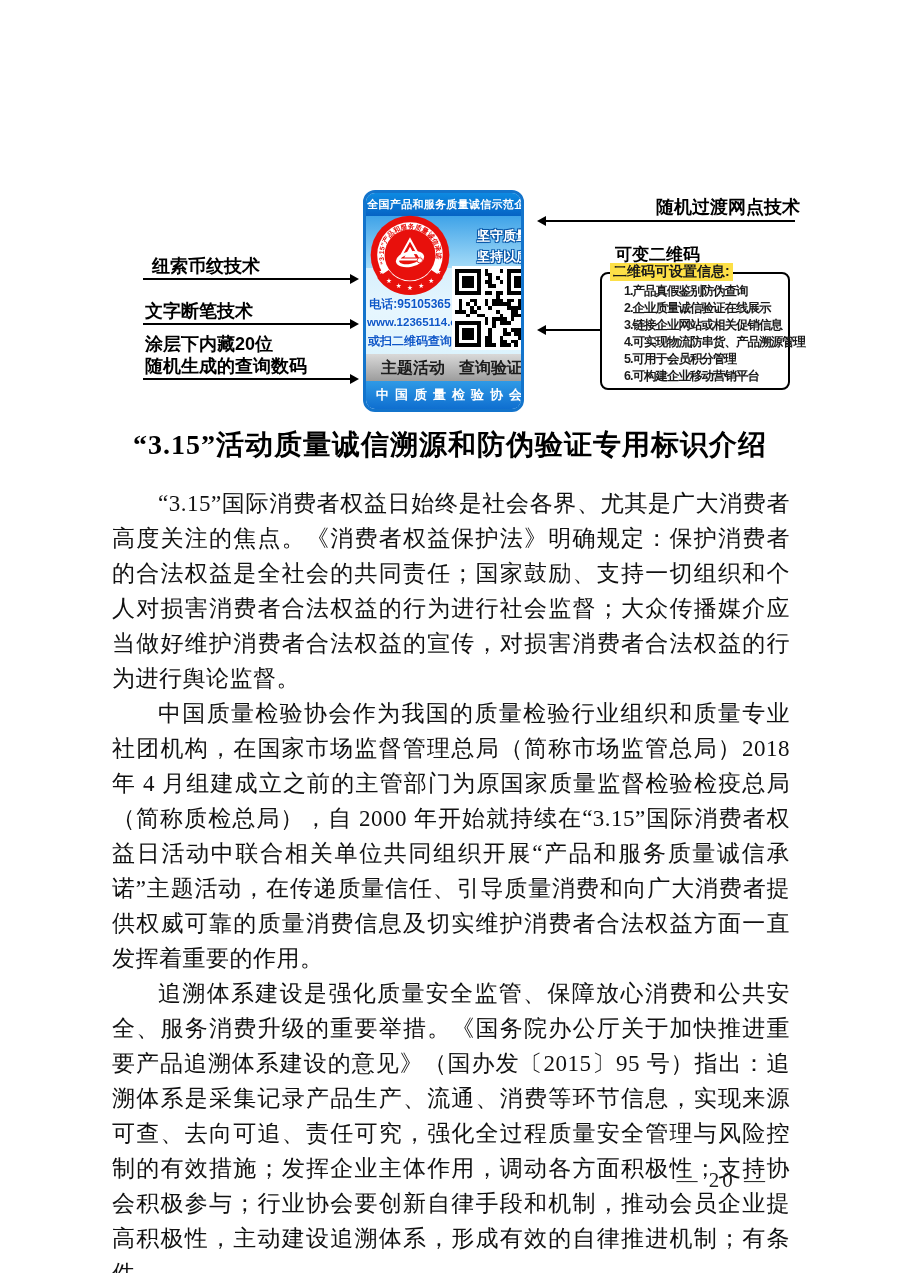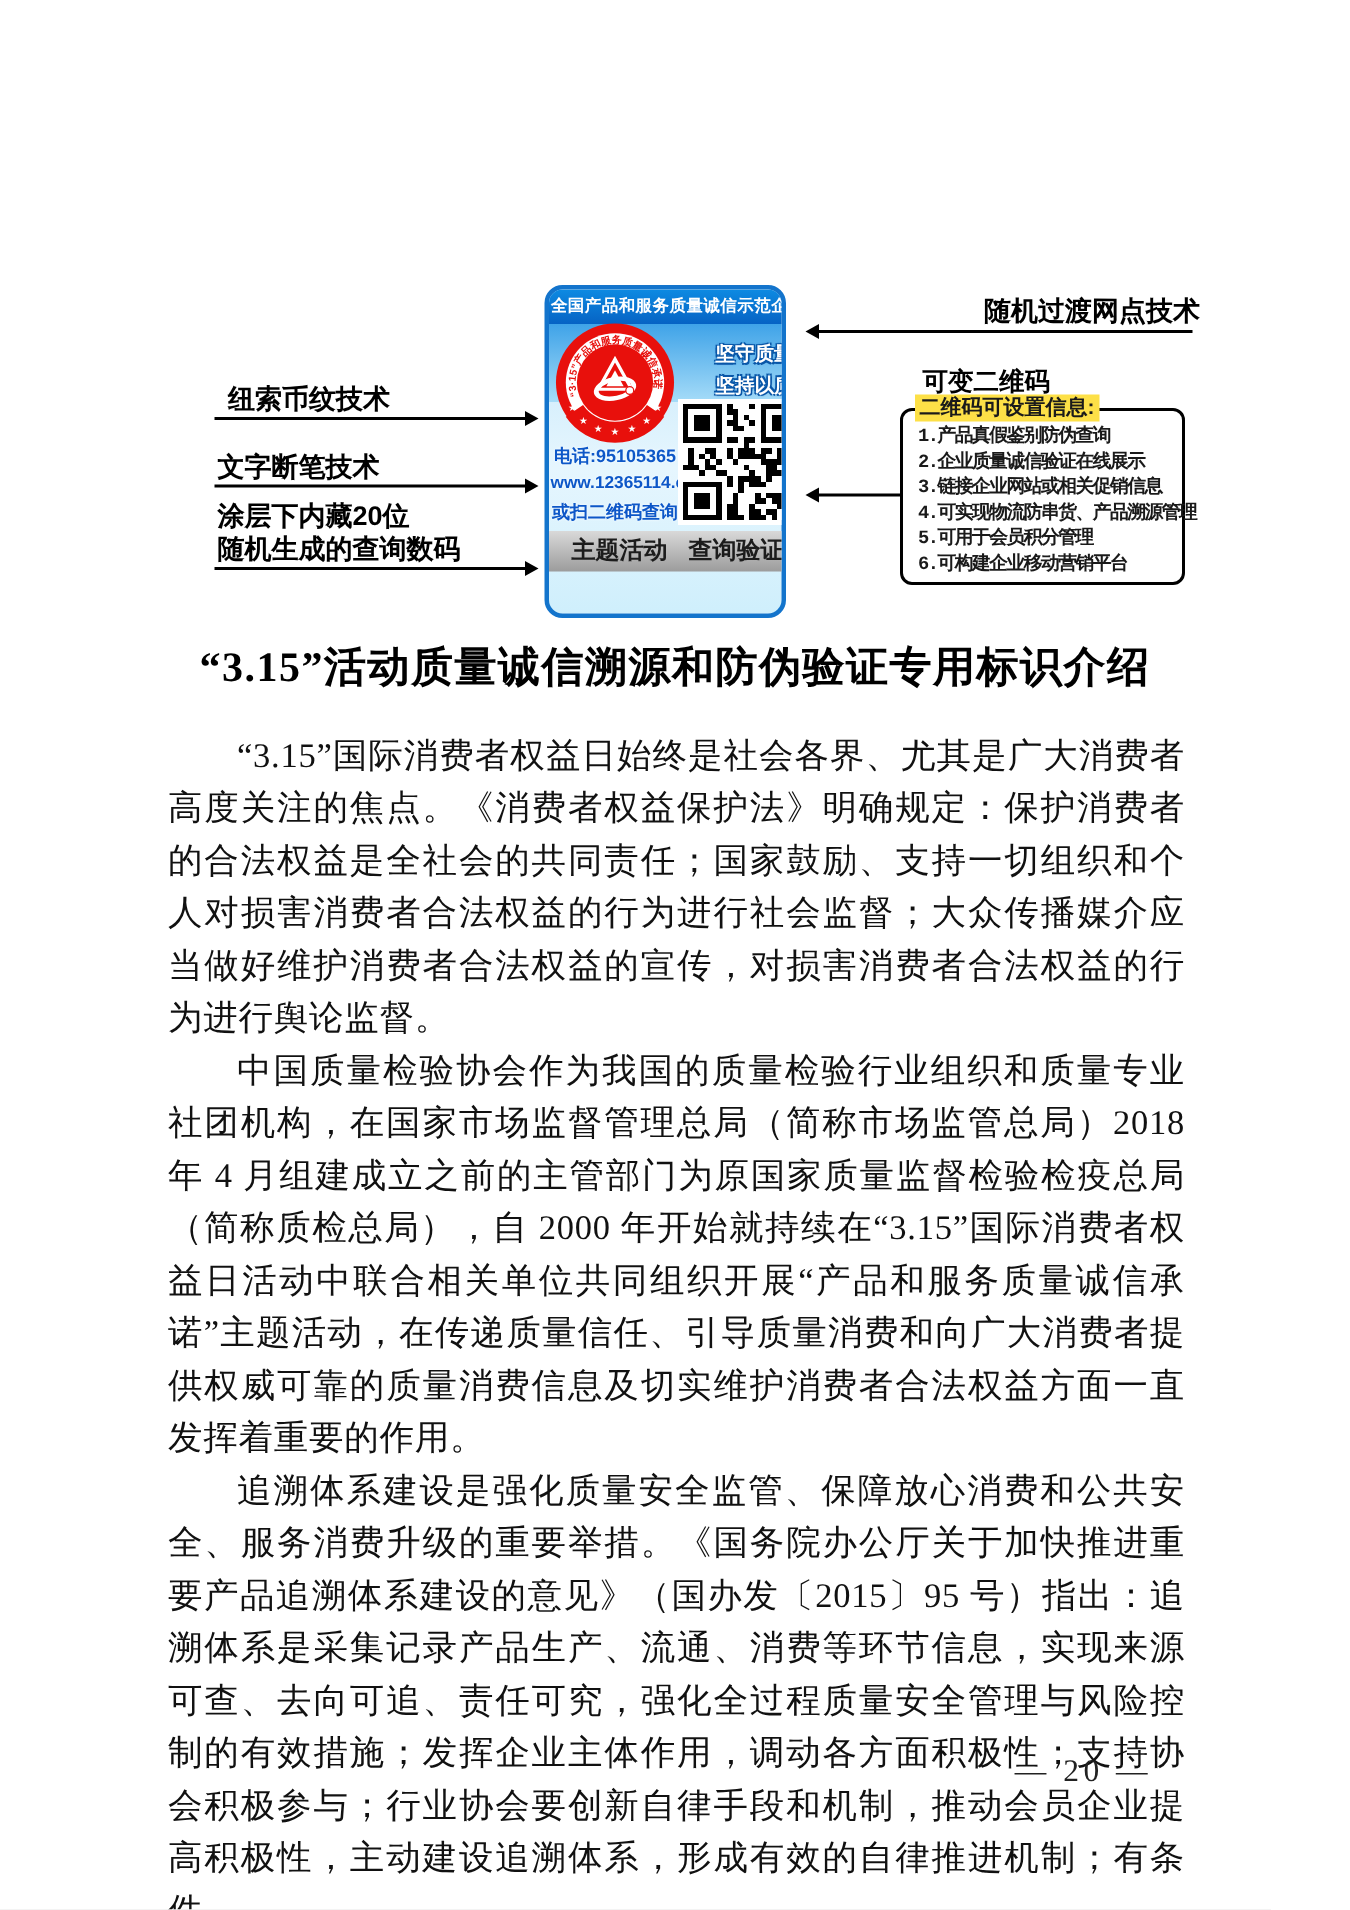--- a/index.html
+++ b/index.html
@@ -29,23 +29,23 @@
   .qr-box {
     position:absolute; left:600px; top:272px; width:190px; height:118px;
     border:2px solid #000; border-radius:8px; background:#fff;
   }
   .qr-box-title {
     position:absolute; top:-11px; left:8px; background:#fde047; padding:0 3px;
     font-family:"Liberation Sans","DejaVu Sans",sans-serif;
     font-weight:bold; font-size:14px; white-space:nowrap;
   }
   .qr-item {
-    font-family:Liberation Mono, monospace;
+    font-family:Liberation Sans, sans-serif;
     font-weight:bold; font-size:12.5px; letter-spacing:-1px;
-    line-height:17px; white-space:nowrap; padding-left:10px;
+    line-height:17px; white-space:nowrap; padding-left:22px;
   }
   .qr-box .items { padding-top:9px; }
   
   .sticker {
     position:absolute; left:363px; top:190px; width:161px; height:222px;
     border:3px solid #1374cc; border-radius:12px;
     background:linear-gradient(180deg,#bfe5f9 0%,#e6f6fe 55%,#cfeffc 100%);
     overflow:hidden;
     font-family:"Liberation Sans","DejaVu Sans",sans-serif;
   }
@@ -319,20 +319,21 @@
           <rect x="14" y="20" width="1" height="1" fill="#000"></rect>
           <rect x="16" y="20" width="1" height="1" fill="#000"></rect>
           <rect x="18" y="20" width="1" height="1" fill="#000"></rect>
         </svg>
     </div>
 
     <div class="scratch">
       <span>主题活动</span><span class="gap"></span><span>查询验证</span>
     </div>
 
+    <div class="lbl-footer">中国质量检验协会</div>
   </div>
 
   <h2 class="doc-title" style="top:426px">“3.15”活动质量诚信溯源和防伪验证专用标识介绍</h2>
 
   <div class="body-text">
     <p>“3.15”国际消费者权益日始终是社会各界、尤其是广大消费者高度关注的焦点。《消费者权益保护法》明确规定：保护消费者的合法权益是全社会的共同责任；国家鼓励、支持一切组织和个人对损害消费者合法权益的行为进行社会监督；大众传播媒介应当做好维护消费者合法权益的宣传，对损害消费者合法权益的行为进行舆论监督。</p>
     <p>中国质量检验协会作为我国的质量检验行业组织和质量专业社团机构，在国家市场监督管理总局（简称市场监管总局）2018 年 4 月组建成立之前的主管部门为原国家质量监督检验检疫总局（简称质检总局），自 2000 年开始就持续在“3.15”国际消费者权益日活动中联合相关单位共同组织开展“产品和服务质量诚信承诺”主题活动，在传递质量信任、引导质量消费和向广大消费者提供权威可靠的质量消费信息及切实维护消费者合法权益方面一直发挥着重要的作用。</p>
     <p>追溯体系建设是强化质量安全监管、保障放心消费和公共安全、服务消费升级的重要举措。《国务院办公厅关于加快推进重要产品追溯体系建设的意见》（国办发〔2015〕95 号）指出：追溯体系是采集记录产品生产、流通、消费等环节信息，实现来源可查、去向可追、责任可究，强化全过程质量安全管理与风险控制的有效措施；发挥企业主体作用，调动各方面积极性；支持协会积极参与；行业协会要创新自律手段和机制，推动会员企业提高积极性，主动建设追溯体系，形成有效的自律推进机制；有条件</p>
   </div>
 

